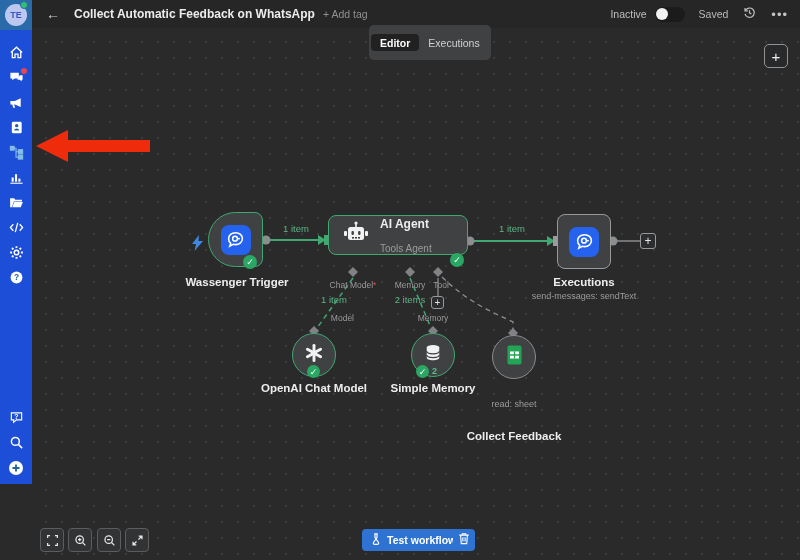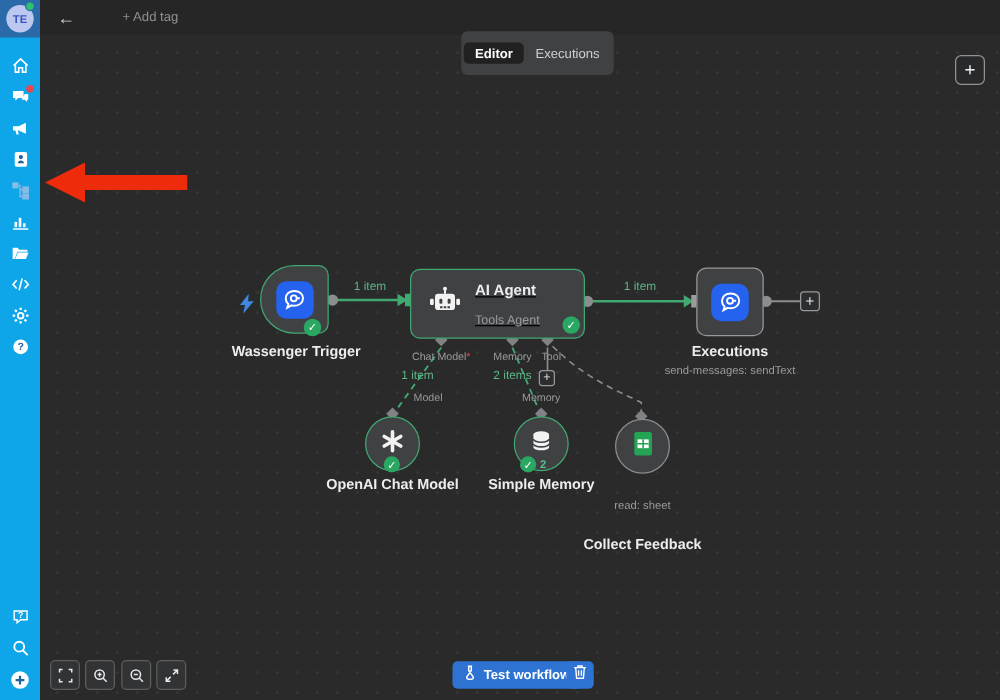--- a/index.html
+++ b/index.html
@@ -7,59 +7,59 @@
   body { font-family:"Liberation Sans", sans-serif; background:#2a2a2b; overflow:hidden; position:relative; }
   .abs { position:absolute; }
 
   
   #canvas { left:32px; top:28px; width:768px; height:532px;
     background-color:#2a2a2b;
     background-image:radial-gradient(#3b3c3d 1px, transparent 1.3px);
     background-size:16px 16px; background-position:6px 6px; }
 
   
-  #sidebar { left:0; top:0; width:32px; height:560px; background:#0ea5e9; z-index:20; }
+  #sidebar { left:0; top:0; width:32px; height:484px; background:#1d4ed8; z-index:20; }
   #logo-box { left:0; top:0; width:32px; height:30px; background:#2a6aa9; }
   #avatar { left:5px; top:4px; width:22px; height:22px; border-radius:50%; background:#bcc8ef;
     color:#3c55c0; font-size:9px; font-weight:bold; display:flex; align-items:center; justify-content:center; }
   #presence-dot { left:20px; top:1px; width:8px; height:8px; border-radius:50%; background:#2ec16e; border:1.5px solid #2a6aa9; }
   .nav-col { left:0; width:32px; display:flex; flex-direction:column; }
   #nav-top { top:40px; }
   #nav-bottom { bottom:4px; }
   .nav-item { width:32px; height:25px; display:flex; align-items:center; justify-content:center; position:relative; cursor:pointer; }
   .nav-item svg { display:block; }
   .badge-dot { position:absolute; right:5px; top:3px; width:6px; height:6px; border-radius:50%; background:#e8484d; }
 
   
   #topbar { left:32px; top:0; width:768px; height:28px; background:#262627; display:flex; align-items:center; z-index:15; }
   #back-btn { margin-left:14px; color:#cfcfcf; font-size:14px; cursor:pointer; line-height:1; }
   #wf-title { margin-left:14px; color:#ececec; font-size:12px; font-weight:700; }
-  #add-tag { margin-left:38px; color:#8f9092; font-size:10.5px; cursor:pointer; }
+  #add-tag { margin-left:8px; color:#8f9092; font-size:10.5px; cursor:pointer; }
   #topbar-right { margin-left:auto; display:flex; align-items:center; gap:14px; padding-right:12px; }
   #inactive-label { color:#bdbebf; font-size:10.5px; }
   #active-toggle { width:30px; height:15px; border-radius:8px; background:#1b1b1c; position:relative; cursor:pointer; margin-left:-6px; }
   #toggle-knob { position:absolute; left:1.5px; top:1.5px; width:12px; height:12px; border-radius:50%; background:#f2f2f2; }
   #saved-label { color:#b9babb; font-size:10.5px; }
   #more-btn { color:#c3c4c5; font-size:13px; letter-spacing:1px; cursor:pointer; }
 
   
   #tabs { left:369px; top:25px; height:35px; background:#404142; border-radius:5px; display:flex; align-items:center; padding:2px; z-index:30; }
   .tab { font-size:10.5px; padding:0 9px; height:17px; display:flex; align-items:center; border-radius:4px; cursor:pointer; }
   .tab.active { background:#212122; color:#fdfdfd; font-weight:700; }
   .tab.idle { color:#cfd0d1; }
 
   
   #red-arrow { left:36px; top:130px; z-index:25; }
 
   
   .node { background:#3f4143; z-index:5; }
   #node-trigger { left:208px; top:212px; width:55px; height:55px; border:1.5px solid #41a871;
     border-radius:34px 10px 10px 34px; }
-  #node-agent { left:328px; top:215px; width:140px; height:56px; border:1.5px solid #41a871;
-    border-radius:8px; display:flex; align-items:center; padding-left:13px;text-decoration:underline; }
+  #node-agent { left:328px; top:215px; width:140px; height:40px; border:1.5px solid #41a871;
+    border-radius:8px; display:flex; align-items:center; padding-left:13px; }
   #node-wassenger { left:557px; top:214px; width:54px; height:55px; border:1.5px solid #97999b; border-radius:8px; }
   .node-icon-sq { position:absolute; left:50%; top:50%; transform:translate(-50%,-50%);
     width:30px; height:30px; border-radius:8px; background:#2563ee; display:flex; align-items:center; justify-content:center; }
   .circle-node { width:44px; height:44px; border-radius:50%; background:#3f4143; display:flex; align-items:center; justify-content:center; z-index:5; }
   #node-openai { left:292px; top:333px; border:1.5px solid #41a871; }
   #node-memory { left:411px; top:333px; border:1.5px solid #41a871; }
   #node-sheets { left:492px; top:335px; border:1.5px solid #8a8c8e; }
 
   #agent-texts { margin-left:10px; }
   #agent-title { color:#ededee; font-size:12px; font-weight:700; }
@@ -219,21 +219,35 @@
             <circle cx="8" cy="8" r="7" fill="#fff"></circle>
             <path d="M8 4.5v7M4.5 8h7" stroke="#20629c" stroke-width="1.8"></path>
           </svg>
         </span>
     </div>
   </div>
 </div>
 
 <div id="topbar" class="abs">
   <span id="back-btn">←</span>
+  <span id="wf-title">Collect Automatic Feedback on WhatsApp</span>
   <span id="add-tag">+ Add tag</span>
+  <div id="topbar-right">
+    <span id="inactive-label">Inactive</span>
+    <span id="active-toggle">
+        <span id="toggle-knob"></span>
+      </span>
+    <span id="saved-label">Saved</span>
+    <span><svg width="15" height="15" viewBox="0 0 16 16" fill="none" stroke="#c0c1c2" stroke-width="1.3">
+          <path d="M3.2 9.5a5 5 0 1 0 .4-3.6"></path>
+          <path d="M3.2 3.2v3h3"></path>
+          <path d="M8 5.5V8.3l2 1.2"></path>
+        </svg></span>
+    <span id="more-btn">•••</span>
+  </div>
 </div>
 
 <div id="tabs" class="abs">
   <div class="tab active">Editor</div>
   <div class="tab idle">Executions</div>
 </div>
 
 <svg id="red-arrow" class="abs" width="114" height="32">
   <polygon points="0,16 32,0 32,10 114,10 114,22 32,22 32,32" fill="#ee2b0a"></polygon>
 </svg>

